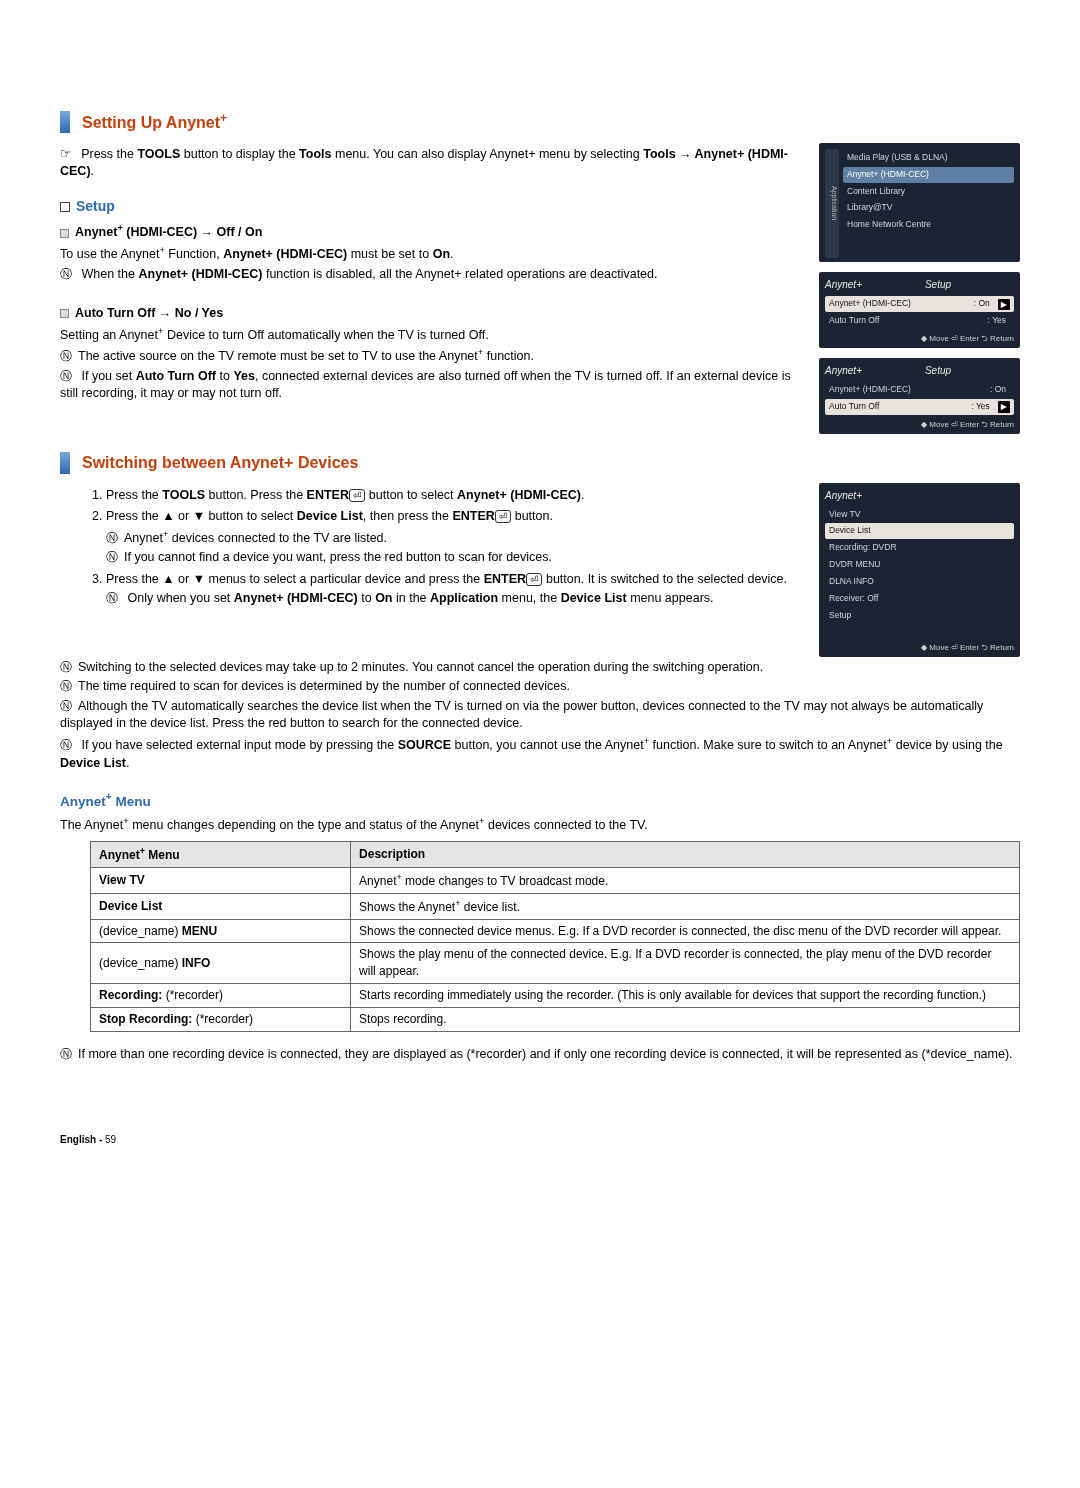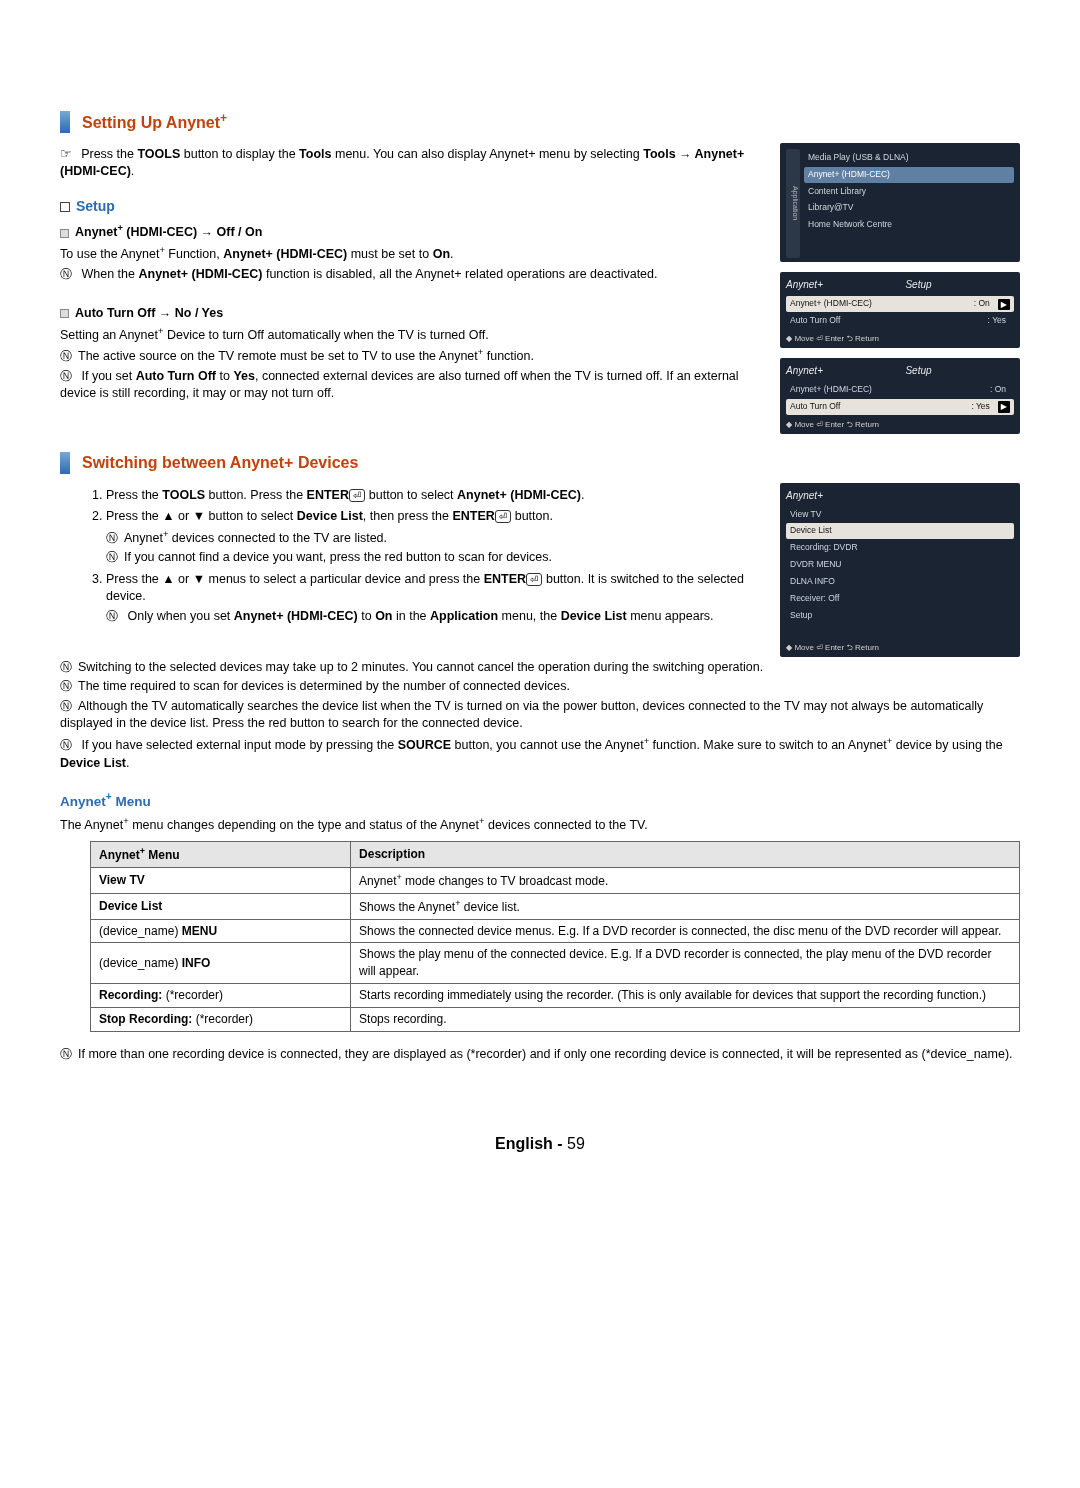--- a/index.html
+++ b/index.html
@@ -66,21 +66,21 @@
       display: inline-block;
       border: 1px solid #333;
       border-radius: 3px;
       padding: 0 3px;
       font-size: 10px;
       line-height: 1.1;
       vertical-align: middle;
     }
     .content-row { display: flex; gap: 12px; }
     .content-left { flex: 1; }
-    .osd-stack { width: 240px; display: flex; flex-direction: column; gap: 10px; }
+    .osd-stack { width: 201px; display: flex; flex-direction: column; gap: 10px; }
     .osd {
       background: #1b2432;
       color: #cfd6e0;
       font-size: 8.5px;
       border-radius: 2px;
       padding: 6px 6px 4px 6px;
     }
     .osd .osd-head {
       display: flex;
       align-items: center;
@@ -95,21 +95,21 @@
       align-items: center;
       padding: 2px 4px;
       margin: 1px 0;
       border-radius: 2px;
     }
     .osd .osd-row.hl { background: #5f7fa3; color: #fff; }
     .osd .osd-row.sel-white { background: #e7e2dc; color: #111; }
     .osd .val { margin-left: auto; padding-right: 4px; }
     .osd .arrow { margin-left: 4px; background:#000; color:#fff; padding:0 3px; font-size:8px; border-radius:1px;}
     .osd-foot {
-      text-align: left;
+      text-align: right;
       font-size: 8px;
       color: #cfcfcf;
       padding-top: 3px;
     }
     .osd-top {
       display:flex; gap:4px;
     }
     .osd-sidebar {
       width: 14px;
       background: #2c3748;
@@ -142,23 +142,23 @@
       border: 1px solid #666;
       padding: 3px 8px;
       text-align: left;
       vertical-align: middle;
     }
     table.menu-table th {
       background: #e5e5e5;
       font-weight: bold;
     }
     .footer {
-      text-align: center;
+      text-align: left;
       margin-top: 70px;
-      font-size: 16px;
+      font-size: 10px;
       font-weight: bold;
     }
     .footer .num { font-weight: normal; }
     sup { font-size: 0.75em; }
   </style>
 </head>
 <body>
 
 <div class="page-content">
 

